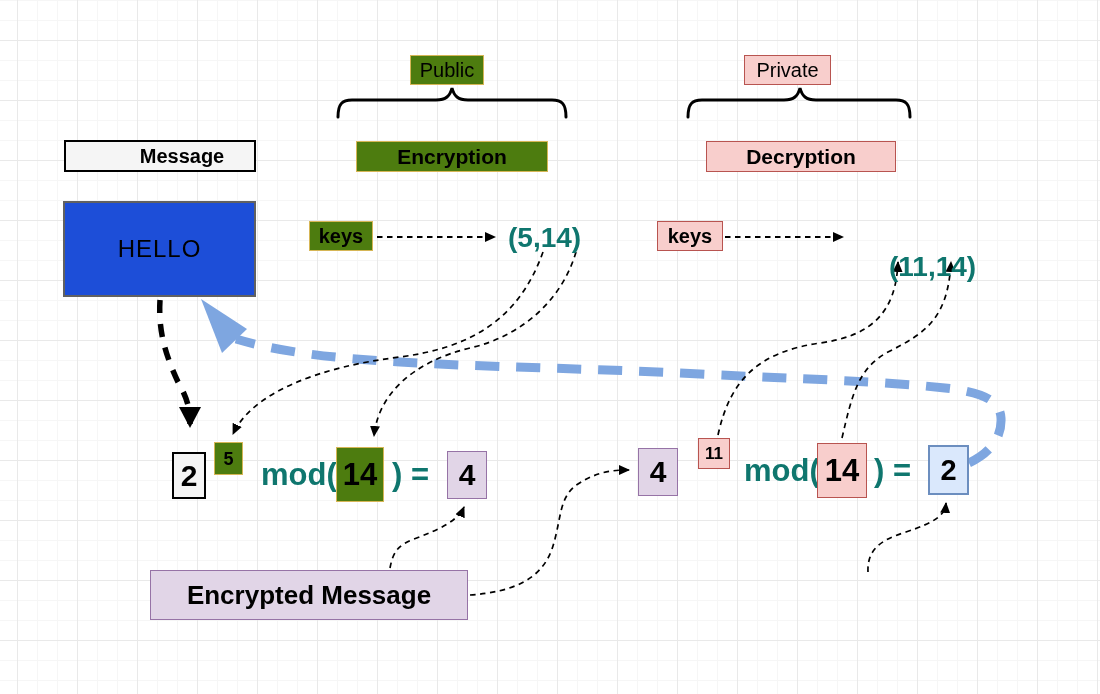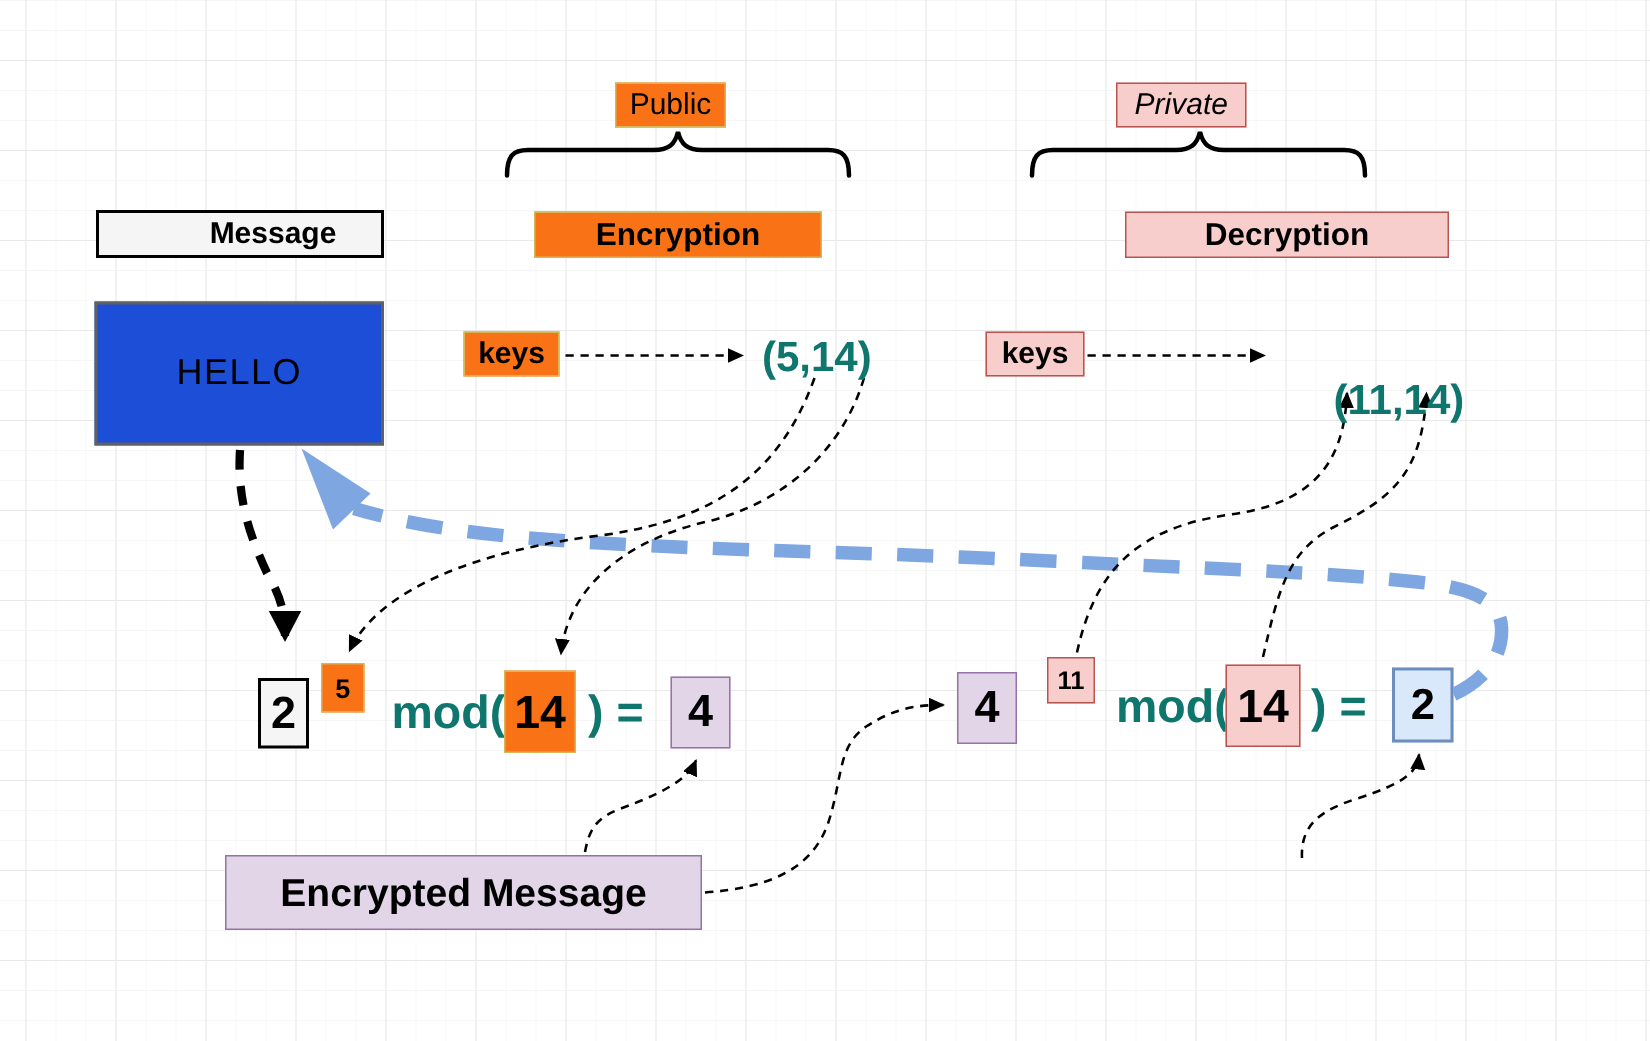--- a/index.html
+++ b/index.html
@@ -14,21 +14,21 @@
       linear-gradient(90deg, #f6f6f6 1px, transparent 1px);
     background-size:60px 60px,60px 60px,20px 20px,20px 20px;
     background-position:17px 40px,17px 40px,17px 0,17px 0;
   }
   .node{
     position:absolute;box-sizing:border-box;
     display:flex;align-items:center;justify-content:center;
     color:#000;text-align:center;line-height:1;
   }
   .bold{font-weight:bold;}
-  .yellow{background:#f97316;border:1.5px solid #d6b656;}
+  .yellow{background:#4d7c0f;border:1.5px solid #d6b656;}
   .red{background:#f8cecc;border:1.5px solid #b85450;}
   .purple{background:#e1d5e7;border:1.5px solid #9673a6;}
   .blue{background:#dae8fc;border:2px solid #6c8ebf;}
   .gray{background:#f5f5f5;border:2px solid #000;}
   .grayDark{background:#1d4ed8;border:2.5px solid #616161;}
   .formulaText{position:absolute;font-weight:bold;font-size:31px;color:#0f766e;line-height:1;}
   svg{position:absolute;left:0;top:0;}
   .boxLayer{position:absolute;left:0;top:0;width:1100px;height:694px;z-index:2;pointer-events:none;}
   #connectors{z-index:1;}
 </style>
@@ -81,22 +81,22 @@
 <div class="boxLayer">
 
   <div class="node gray bold" style="left:64px;top:140px;width:192px;height:32px;font-size:20px;padding-left:44px;">Message</div>
   <div class="node grayDark" style="left:63px;top:201px;width:193px;height:96px;font-size:24px;letter-spacing:1px;">HELLO</div>
 
   <div class="node yellow" style="left:410px;top:55px;width:74px;height:30px;font-size:20px;">Public</div>
   <div class="node yellow bold" style="left:356px;top:141px;width:192px;height:31px;font-size:21px;">Encryption</div>
   <div class="node yellow bold" style="left:309px;top:221px;width:64px;height:30px;font-size:20px;">keys</div>
   <div class="formulaText" style="left:508px;top:224px;font-size:28px;">(5,14)</div>
 
-  <div class="node red" style="left:744px;top:55px;width:87px;height:30px;font-size:20px;font-style:italic;">Private</div>
-  <div class="node red bold" style="left:706px;top:141px;width:216px;height:31px;font-size:21px;margin-left:44px;">Decryption</div>
+  <div class="node red" style="left:744px;top:55px;width:87px;height:30px;font-size:20px;">Private</div>
+  <div class="node red bold" style="left:706px;top:141px;width:190px;height:31px;font-size:21px;">Decryption</div>
   <div class="node red bold" style="left:657px;top:221px;width:66px;height:30px;font-size:20px;">keys</div>
   <div class="formulaText" style="left:889px;top:224px;font-size:28px;margin-top:29px;">(11,14)</div>
 
   <div class="node gray bold" style="left:172px;top:452px;width:34px;height:47px;font-size:30px;">2</div>
   <div class="node yellow bold" style="left:214px;top:442px;width:29px;height:33px;font-size:18px;">5</div>
   <div class="formulaText" style="left:261px;top:459px;">mod(</div>
   <div class="node yellow bold" style="left:336px;top:447px;width:48px;height:55px;font-size:31px;">14</div>
   <div class="formulaText" style="left:392px;top:459px;">) =</div>
   <div class="node purple bold" style="left:447px;top:451px;width:40px;height:48px;font-size:30px;">4</div>
 

